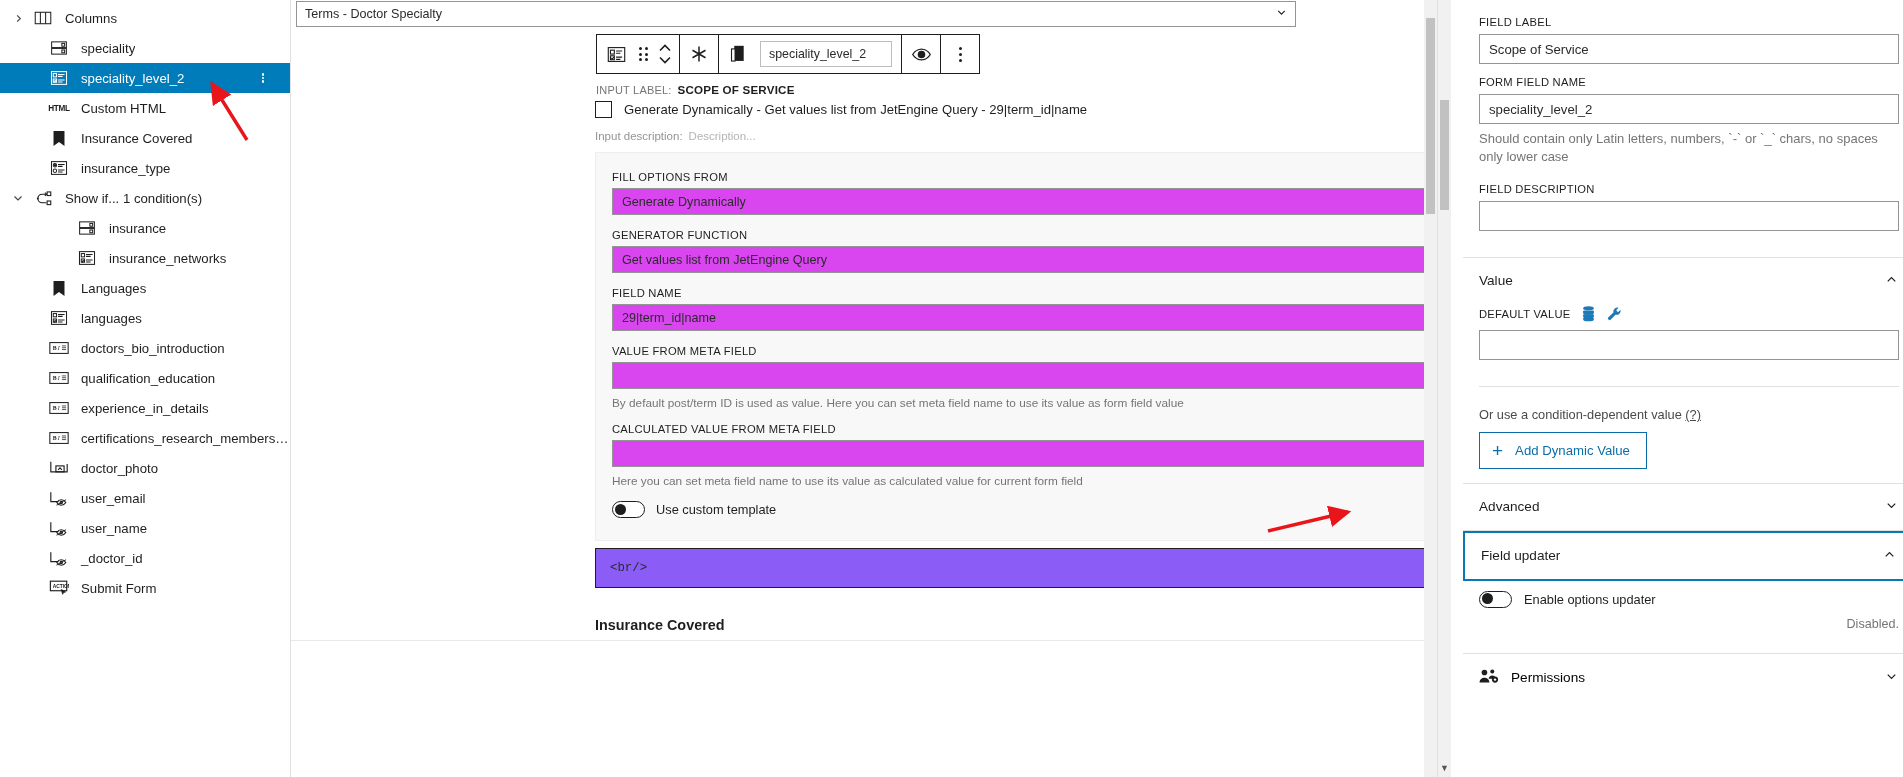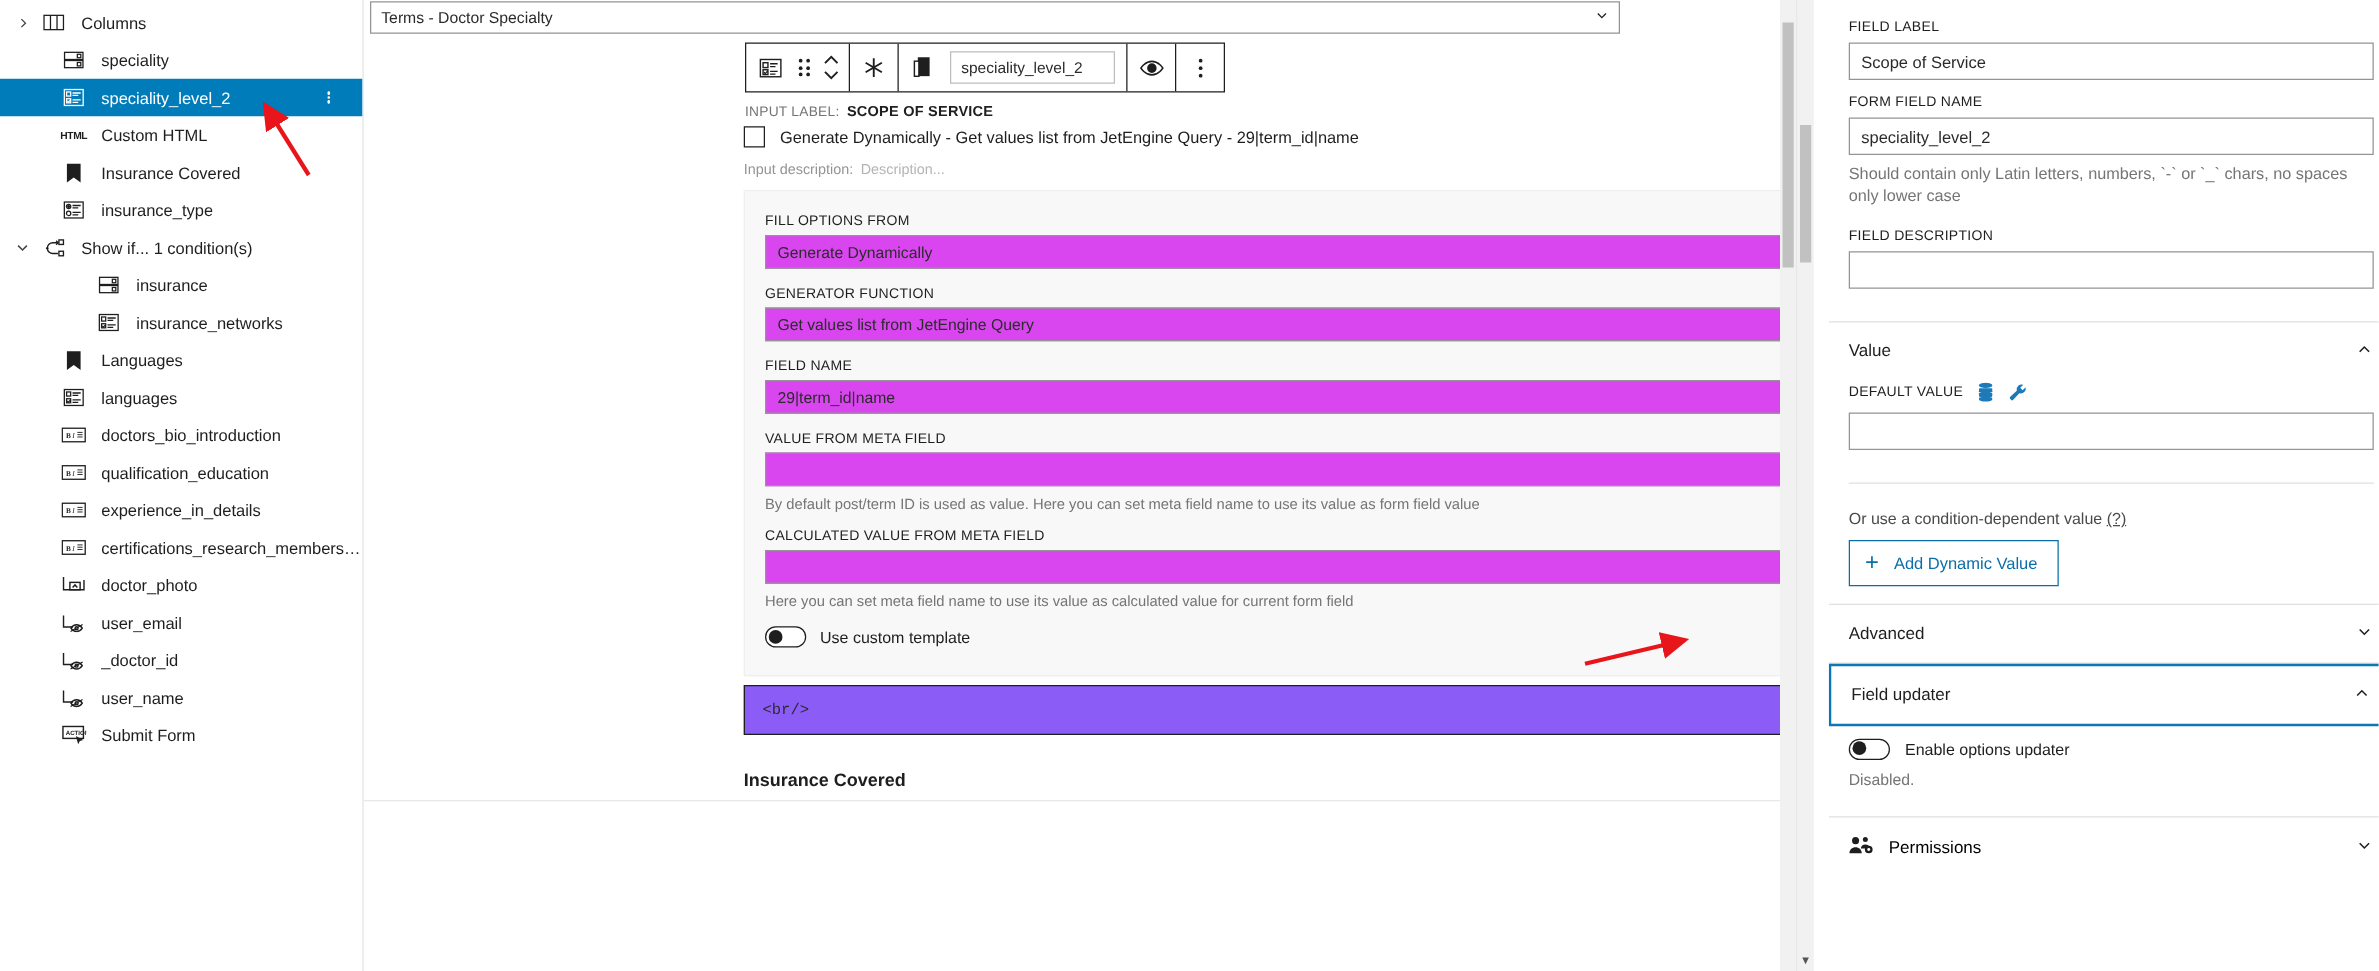--- a/index.html
+++ b/index.html
@@ -387,21 +387,21 @@
     border: 1px solid #0b6ea8;
     color: #0b6ea8;
     background: #fff;
     font-size: 13.2px;
     padding: 8px 16px 8px 12px;
     cursor: pointer;
   }
   .btn-outline .plus { font-size: 19px; line-height: 1; font-weight: 400; }
   .fu-body { padding: 10px 16px 4px 16px; }
   .fu-row { display:flex; align-items:center; gap:12px; }
-  .fu-status { font-size: 12.6px; color: #757575; margin-top: 9px; }
+  .fu-status { font-size: 12.6px; color: #757575; margin-top: 9px; text-align: right; }
   .perm-row {
     display: flex; align-items: center; justify-content: space-between;
     padding: 14px 16px;
     font-size: 13.6px;
   }
   .perm-left { display:flex; align-items:center; gap: 12px; }
 
   
   .insp-scrollbar {
     position:absolute; left: 0; top: 0;
@@ -639,33 +639,33 @@
         <div class="lv-row ind-1">
           <span class="lv-chevron"></span>
           <span class="lv-icon">
             <svg width="20" height="15" viewBox="0 0 22 16" stroke="currentColor" fill="none" stroke-width="1.25">
               <path d="M2 1.2v10.2h8.4"></path>
               <path d="M8.5 12.4s1.9-3 5-3 5 3 5 3-1.9 3-5 3-5-3-5-3z"></path>
               <circle cx="13.5" cy="12.4" r="1.3"></circle>
               <path d="M8.2 15.4l10.6-6.1" stroke-width="1"></path>
             </svg>
           </span>
-          <span class="lv-label">_doctor_id</span>
+          <span class="lv-label">user_name</span>
         </div>
         <div class="lv-row ind-1">
           <span class="lv-chevron"></span>
           <span class="lv-icon">
             <svg width="20" height="15" viewBox="0 0 22 16" stroke="currentColor" fill="none" stroke-width="1.25">
               <path d="M2 1.2v10.2h8.4"></path>
               <path d="M8.5 12.4s1.9-3 5-3 5 3 5 3-1.9 3-5 3-5-3-5-3z"></path>
               <circle cx="13.5" cy="12.4" r="1.3"></circle>
               <path d="M8.2 15.4l10.6-6.1" stroke-width="1"></path>
             </svg>
           </span>
-          <span class="lv-label">user_name</span>
+          <span class="lv-label">_doctor_id</span>
         </div>
         <div class="lv-row ind-1">
           <span class="lv-chevron"></span>
           <span class="lv-icon">
             <svg width="20" height="16" viewBox="0 0 22 17" stroke="currentColor" fill="none" stroke-width="1.25">
               <rect x="1.5" y="1" width="18" height="10.5"></rect>
               <text x="4" y="8.6" font-size="5.4" font-weight="bold" fill="currentColor" stroke="none" font-family="Liberation Sans, sans-serif">ACTION</text>
               <path d="M13.6 10.2l1.4 5.2 1.1-2 2.1-0.6z" fill="currentColor" stroke-width="0.9"></path>
             </svg>
           </span>

